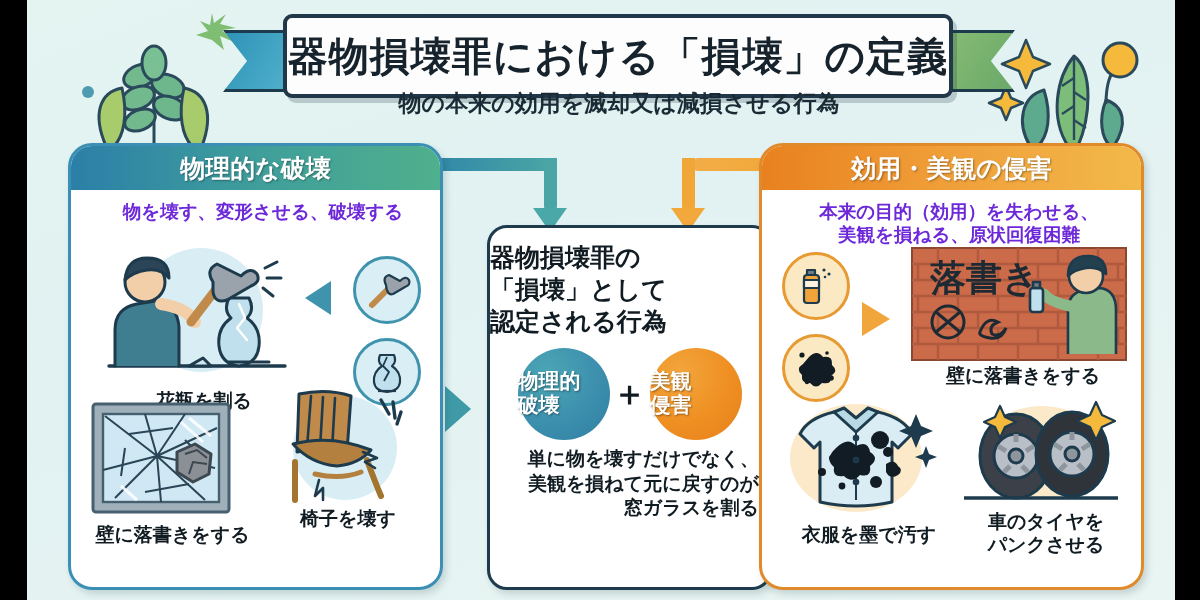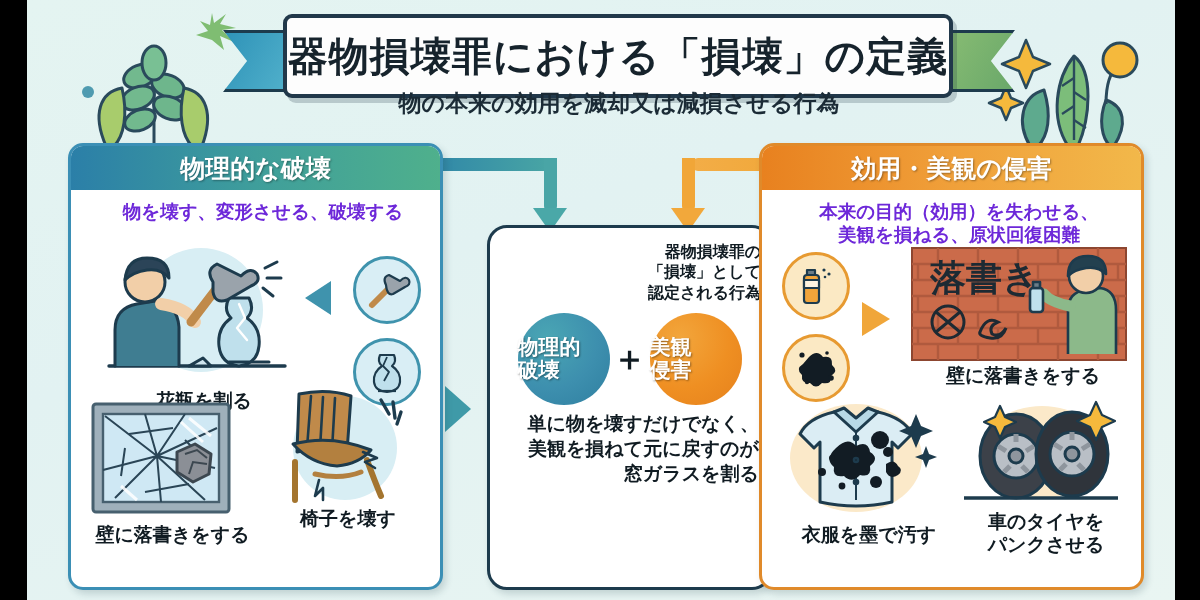--- a/index.html
+++ b/index.html
@@ -31,36 +31,36 @@
     background:#fdfdfd; border:4px solid #21384a; border-radius:9px;
     display:flex; align-items:center; justify-content:center;
     box-shadow:4px 5px 0 rgba(30,55,70,.22);
   }
   #title-text { font-size:40px; font-weight:700; color:#16232c; letter-spacing:1px;
                 white-space:nowrap; }
   #subtitle { position:absolute; left:196px; top:88px; width:792px; text-align:center;
               font-size:23px; font-weight:700; color:#1b2b36; }
 
   
-  .panel { position:absolute; background:#fff; border-radius:15px;
+  .panel { position:absolute; background:#fff; border-radius:24px;
            box-shadow:3px 4px 7px rgba(30,60,70,.18); overflow:hidden; }
   .panel-head { height:44px; display:flex; align-items:center; justify-content:center;
                 font-size:25px; font-weight:700; color:#fff;
                 text-shadow:1px 1px 2px rgba(0,0,0,.35); }
   .panel-sub { padding:10px 6px 2px; text-align:center; font-size:18.5px;
                font-weight:700; color:#6d28d9; line-height:1.25;margin-left:15px; }
 
   #panel-left  { left:41px;  top:143px; width:375px; height:447px; border:3px solid #3b8fb5; }
   #panel-left .panel-head { background:linear-gradient(90deg,#2b7fa8,#3f9e9b,#4fb08c); }
   #panel-right { left:732px; top:143px; width:385px; height:447px; border:3px solid #e08a2a; }
   #panel-right .panel-head { background:linear-gradient(90deg,#e8811f,#f0a03a,#f2b84a); }
 
   #panel-center { left:460px; top:225px; width:285px; height:365px;
                   border:3px solid #1d3b4d; border-radius:20px; }
-  #center-head { padding:14px 8px 6px; text-align:right; font-size:16px;
+  #center-head { padding:14px 0 6px; text-align:left; font-size:25px;
                  font-weight:700; color:#101b22; line-height:1.28; }
   #center-foot { padding:6px 10px 0; text-align:right; font-size:19px;
                  font-weight:700; color:#101b22; line-height:1.3; }
 
   
   #circle-row { display:flex; align-items:center; justify-content:center; gap:2px; margin-top:4px; }
   .circ { width:92px; height:92px; border-radius:50%; display:flex; flex-direction:column;
           align-items:flex-start; justify-content:center; color:#fff; font-size:21px;
           font-weight:700; line-height:1.12; text-shadow:1px 1px 2px rgba(0,0,0,.4); }
   .circ.teal   { background:radial-gradient(circle at 32% 28%,#4aa6b4,#3d8fae 55%,#2f7fa0); }

